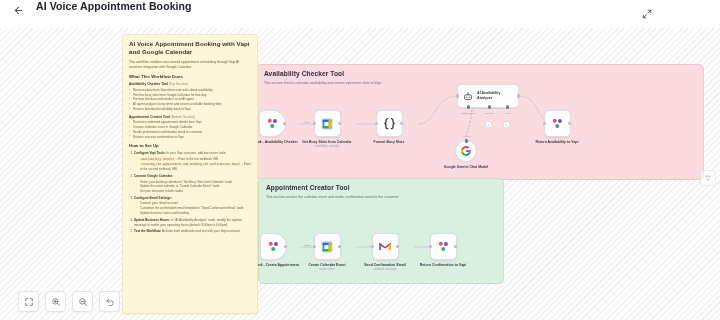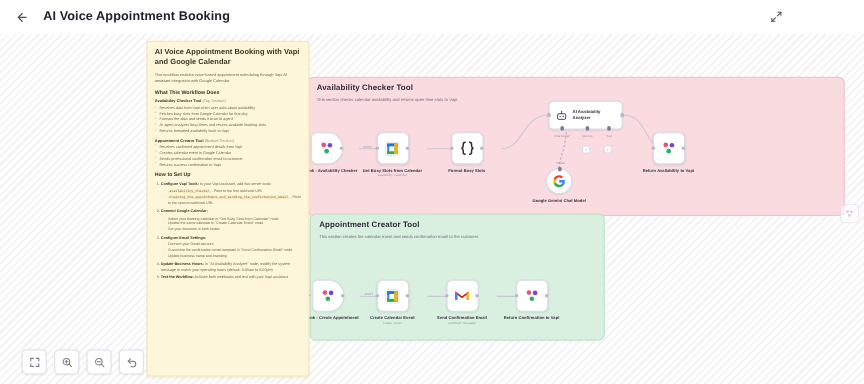--- a/index.html
+++ b/index.html
@@ -7,21 +7,21 @@
   body {
     font-family: "Liberation Sans", sans-serif;
     background: #ffffff;
     color: #2b2b38;
     -webkit-font-smoothing: antialiased;
   }
 
   
   .topbar {
     position: absolute; top: 0; left: 0; width: 664px; height: 28px;
-    background: #ffffff; display: flex; align-items: center;
+    background: #ffffff; display: flex; align-items: flex-start;
     padding: 0 8px; z-index: 30;
   }
   .back-btn {
     width: 20px; height: 20px; display: flex; align-items: center;
     justify-content: center; border-radius: 4px; color: #4b4b5a;
     cursor: pointer; flex: none;
   }
   .topbar-title {
     font-size: 10.5px; font-weight: 600; color: #22222e;
     margin-left: 8px; letter-spacing: .1px;

